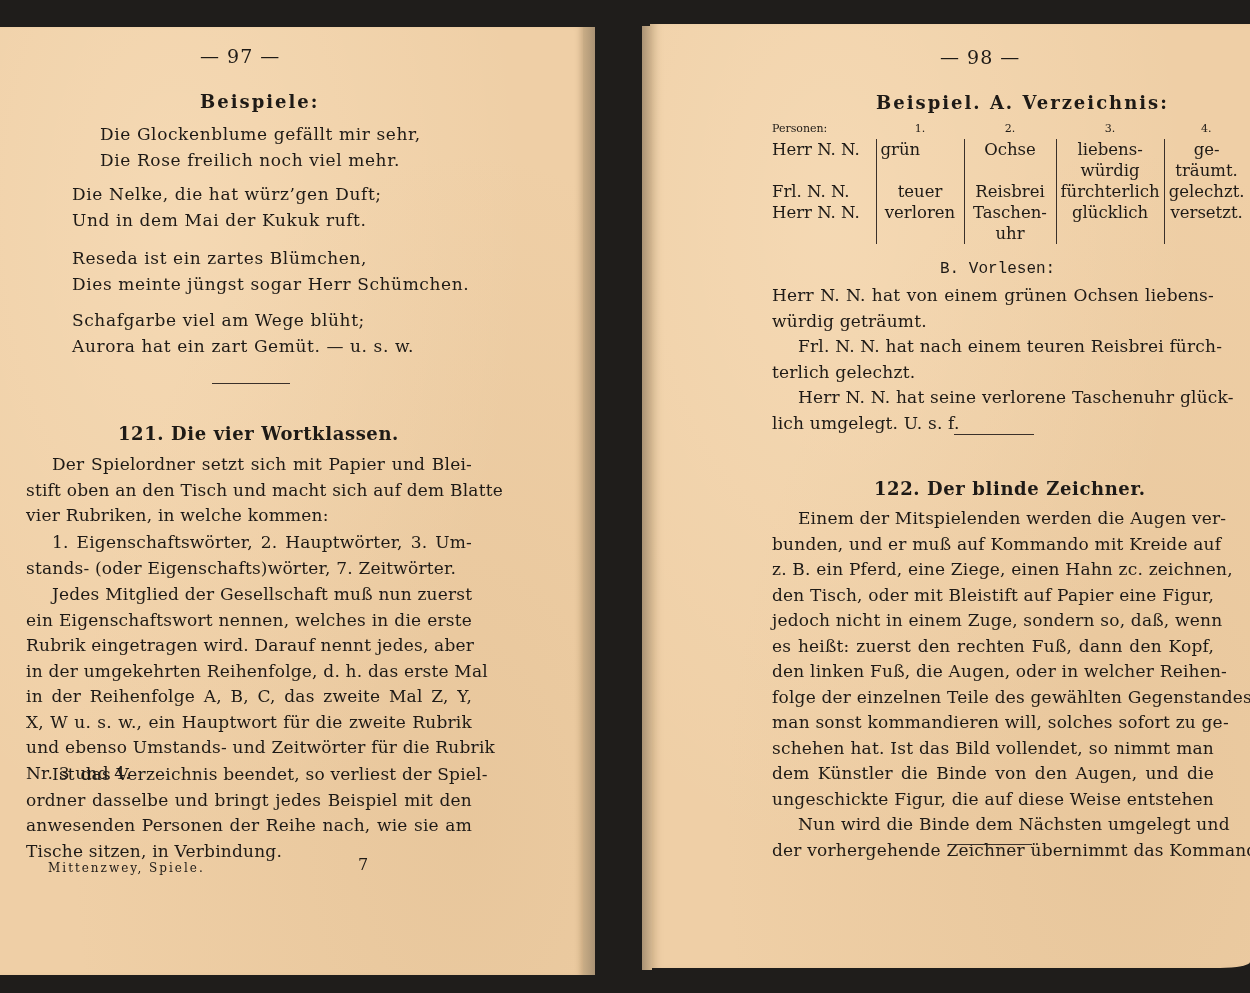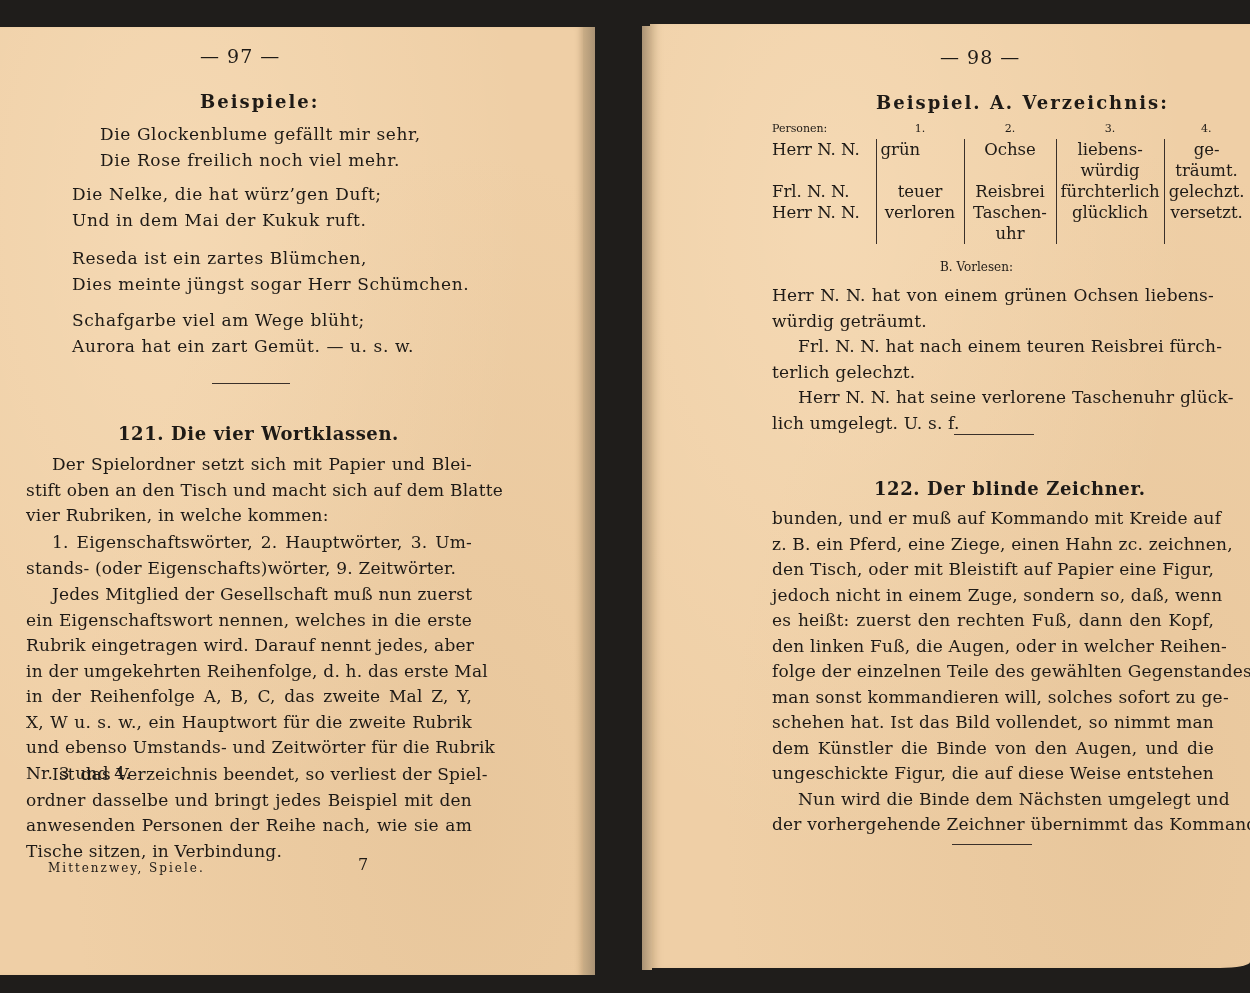--- a/index.html
+++ b/index.html
@@ -83,21 +83,21 @@
   <div class="abs title" style="left:118px;top:396px;">121. Die vier Wortklassen.</div>
 
   <div class="abs body" style="left:26px;top:425px;width:446px;">
     <span class="line indent">Der Spielordner setzt sich mit Papier und Blei-</span>
     <span class="line">stift oben an den Tisch und macht sich auf dem Blatte</span>
     <span class="line last">vier Rubriken, in welche kommen:</span>
   </div>
 
   <div class="abs body" style="left:26px;top:503px;width:446px;">
     <span class="line indent">1. Eigenschaftswörter, 2. Hauptwörter, 3. Um-</span>
-    <span class="line last">stands- (oder Eigenschafts)wörter, 9. Zeitwörter.</span>
+    <span class="line last">stands- (oder Eigenschafts)wörter, 7. Zeitwörter.</span>
   </div>
 
   <div class="abs body" style="left:26px;top:555px;width:446px;">
     <span class="line indent">Jedes Mitglied der Gesellschaft muß nun zuerst</span>
     <span class="line">ein Eigenschaftswort nennen, welches in die erste</span>
     <span class="line">Rubrik eingetragen wird. Darauf nennt jedes, aber</span>
     <span class="line">in der umgekehrten Reihenfolge, d. h. das erste Mal</span>
     <span class="line">in der Reihenfolge A, B, C, das zweite Mal Z, Y,</span>
     <span class="line">X, W u. s. w., ein Hauptwort für die zweite Rubrik</span>
     <span class="line">und ebenso Umstands- und Zeitwörter für die Rubrik</span>
@@ -155,36 +155,37 @@
           <td class="col">verloren</td>
           <td class="col" style="white-space:pre-line;">Taschen-
 uhr</td>
           <td class="col">glücklich</td>
           <td class="col">versetzt.</td>
         </tr>
       </tbody>
     </table>
   </div>
 
-  <div class="abs" style="left:290px;top:236px;font-size:12px;">B. Vorlesen:</div>
+  <div class="abs" style="left:290px;top:236px;font-size:16px;font-family:Liberation Mono, monospace;">B. Vorlesen:</div>
 
   <div class="abs body" style="left:122px;top:259px;width:442px;">
     <span class="line">Herr N. N. hat von einem grünen Ochsen liebens-</span>
     <span class="line last">würdig geträumt.</span>
     <span class="line indent">Frl. N. N. hat nach einem teuren Reisbrei fürch-</span>
     <span class="line last">terlich gelechzt.</span>
     <span class="line indent">Herr N. N. hat seine verlorene Taschenuhr glück-</span>
     <span class="line last">lich umgelegt.  U. s. f.</span>
   </div>
 
   <div class="rule" style="left:304px;top:410px;width:80px;"></div>
 
   <div class="abs title" style="left:224px;top:454px;">122. Der blinde Zeichner.</div>
 
   <div class="abs body" style="left:122px;top:482px;width:442px;">
+    <span class="line indent">Einem der Mitspielenden werden die Augen ver-</span>
     <span class="line">bunden, und er muß auf Kommando mit Kreide auf</span>
     <span class="line">z. B. ein Pferd, eine Ziege, einen Hahn zc. zeichnen,</span>
     <span class="line">den Tisch, oder mit Bleistift auf Papier eine Figur,</span>
     <span class="line">jedoch nicht in einem Zuge, sondern so, daß, wenn</span>
     <span class="line">es heißt: zuerst den rechten Fuß, dann den Kopf,</span>
     <span class="line">den linken Fuß, die Augen, oder in welcher Reihen-</span>
     <span class="line">folge der einzelnen Teile des gewählten Gegenstandes</span>
     <span class="line">man sonst kommandieren will, solches sofort zu ge-</span>
     <span class="line">schehen hat. Ist das Bild vollendet, so nimmt man</span>
     <span class="line">dem Künstler die Binde von den Augen, und die</span>

